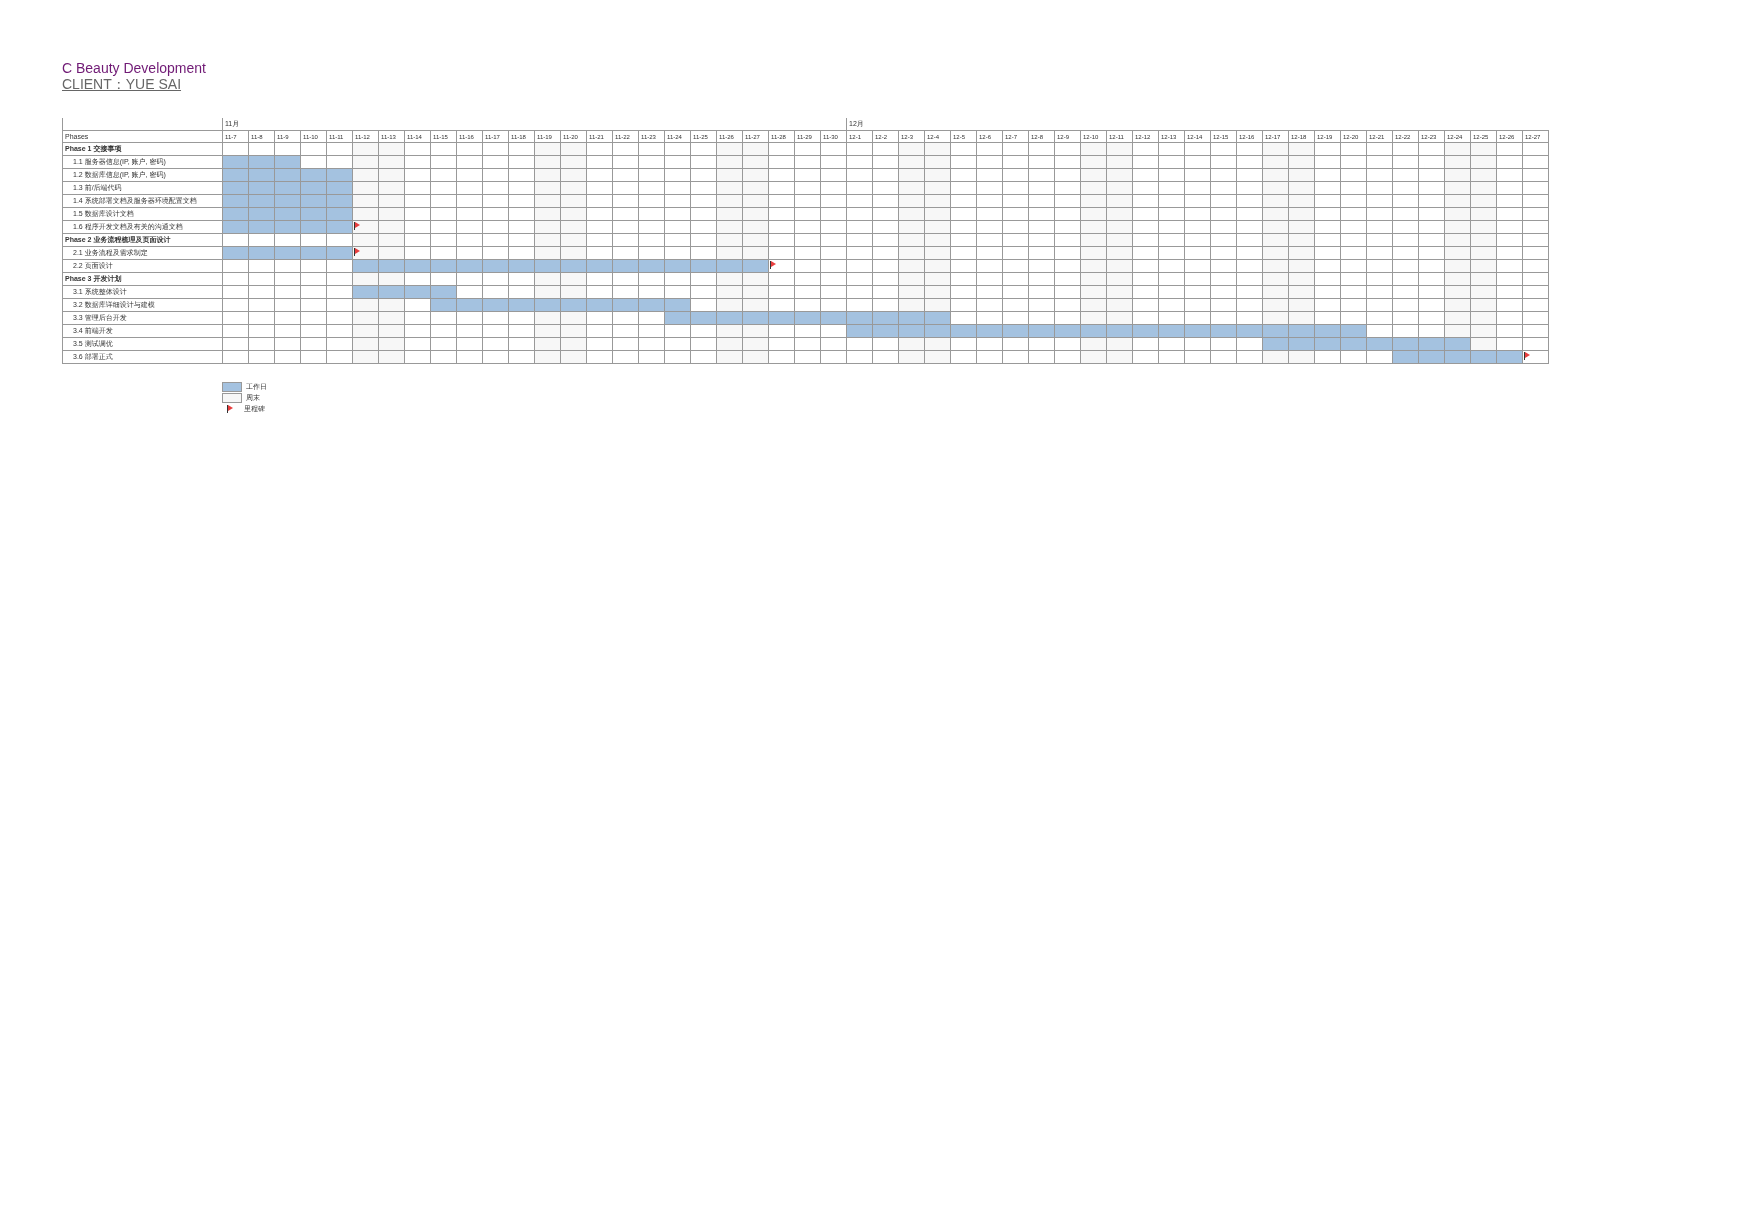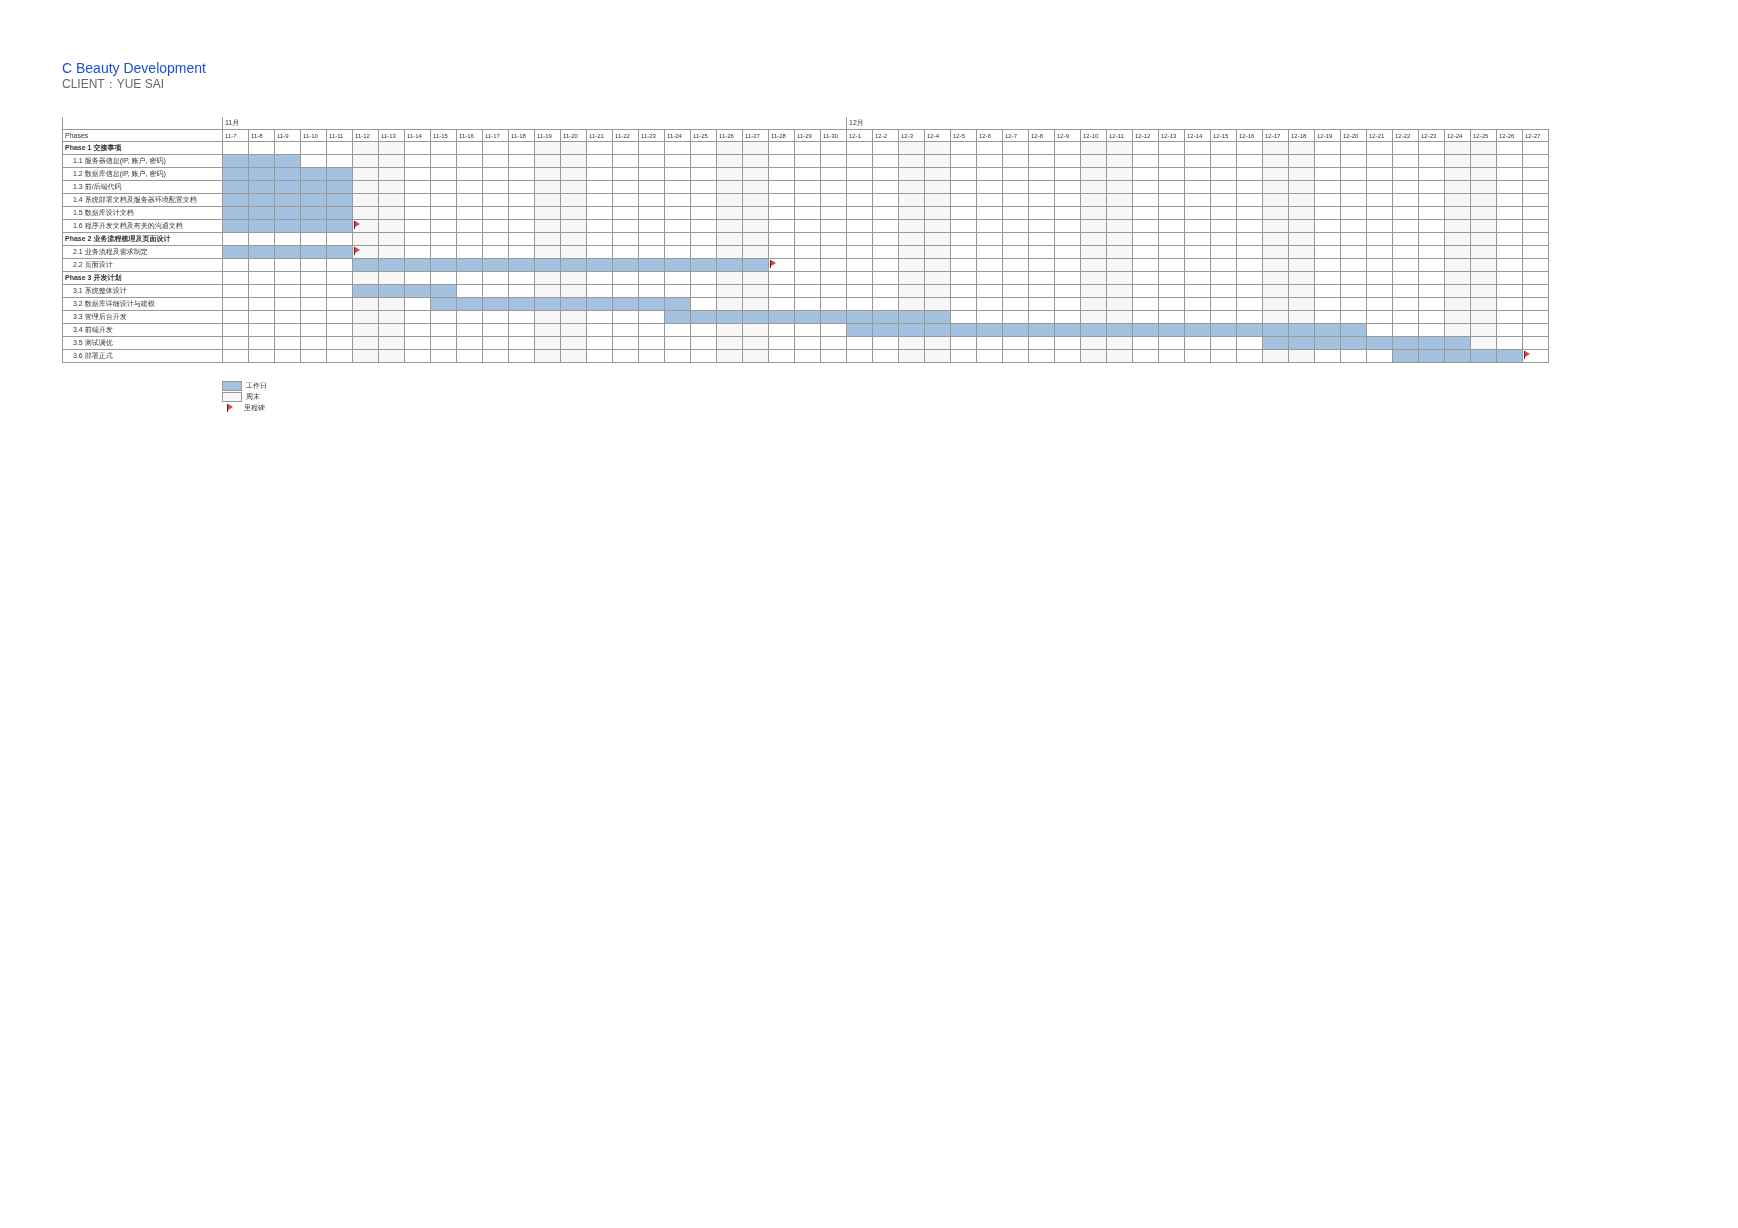--- a/index.html
+++ b/index.html
@@ -3,22 +3,22 @@
 <meta charset="utf-8">
 <style>
 body{
   font-family:Arial,"Microsoft YaHei",sans-serif;
   font-size:8px;
   margin:0;
   padding:60px 0 0 62px;
   background:#fff;
   color:#333;
 }
-.title{font-size:14px;font-weight:400;color:#1d4ed8;}
-.client{font-size:12px;color:#666;margin-bottom:24px;}
+.title{font-size:14px;font-weight:400;color:#701a75;}
+.client{font-size:14px;text-decoration:underline;color:#666;margin-bottom:24px;}
 .gantt{border-collapse:collapse;table-layout:fixed;}
 .gantt td,.gantt th{border:1px solid #999;padding:1px 2px;height:12px;box-sizing:border-box;overflow:hidden;white-space:nowrap;}
 .gantt .label-col{width:160px;text-align:left;font-size:7px;}
 .gantt .day-col{width:26px;}
 .month-row td{border:none;border-left:1px solid #999;font-size:7px;background:#fff;}
 .date-row td{font-size:6px;text-align:left;}
 .phase td{font-weight:700;font-size:7px;}
 .task-label{padding-left:10px !important;font-size:7px;}
 .weekend{background:#f7f7f7;}
 .work{background:#a4c2e0;}

